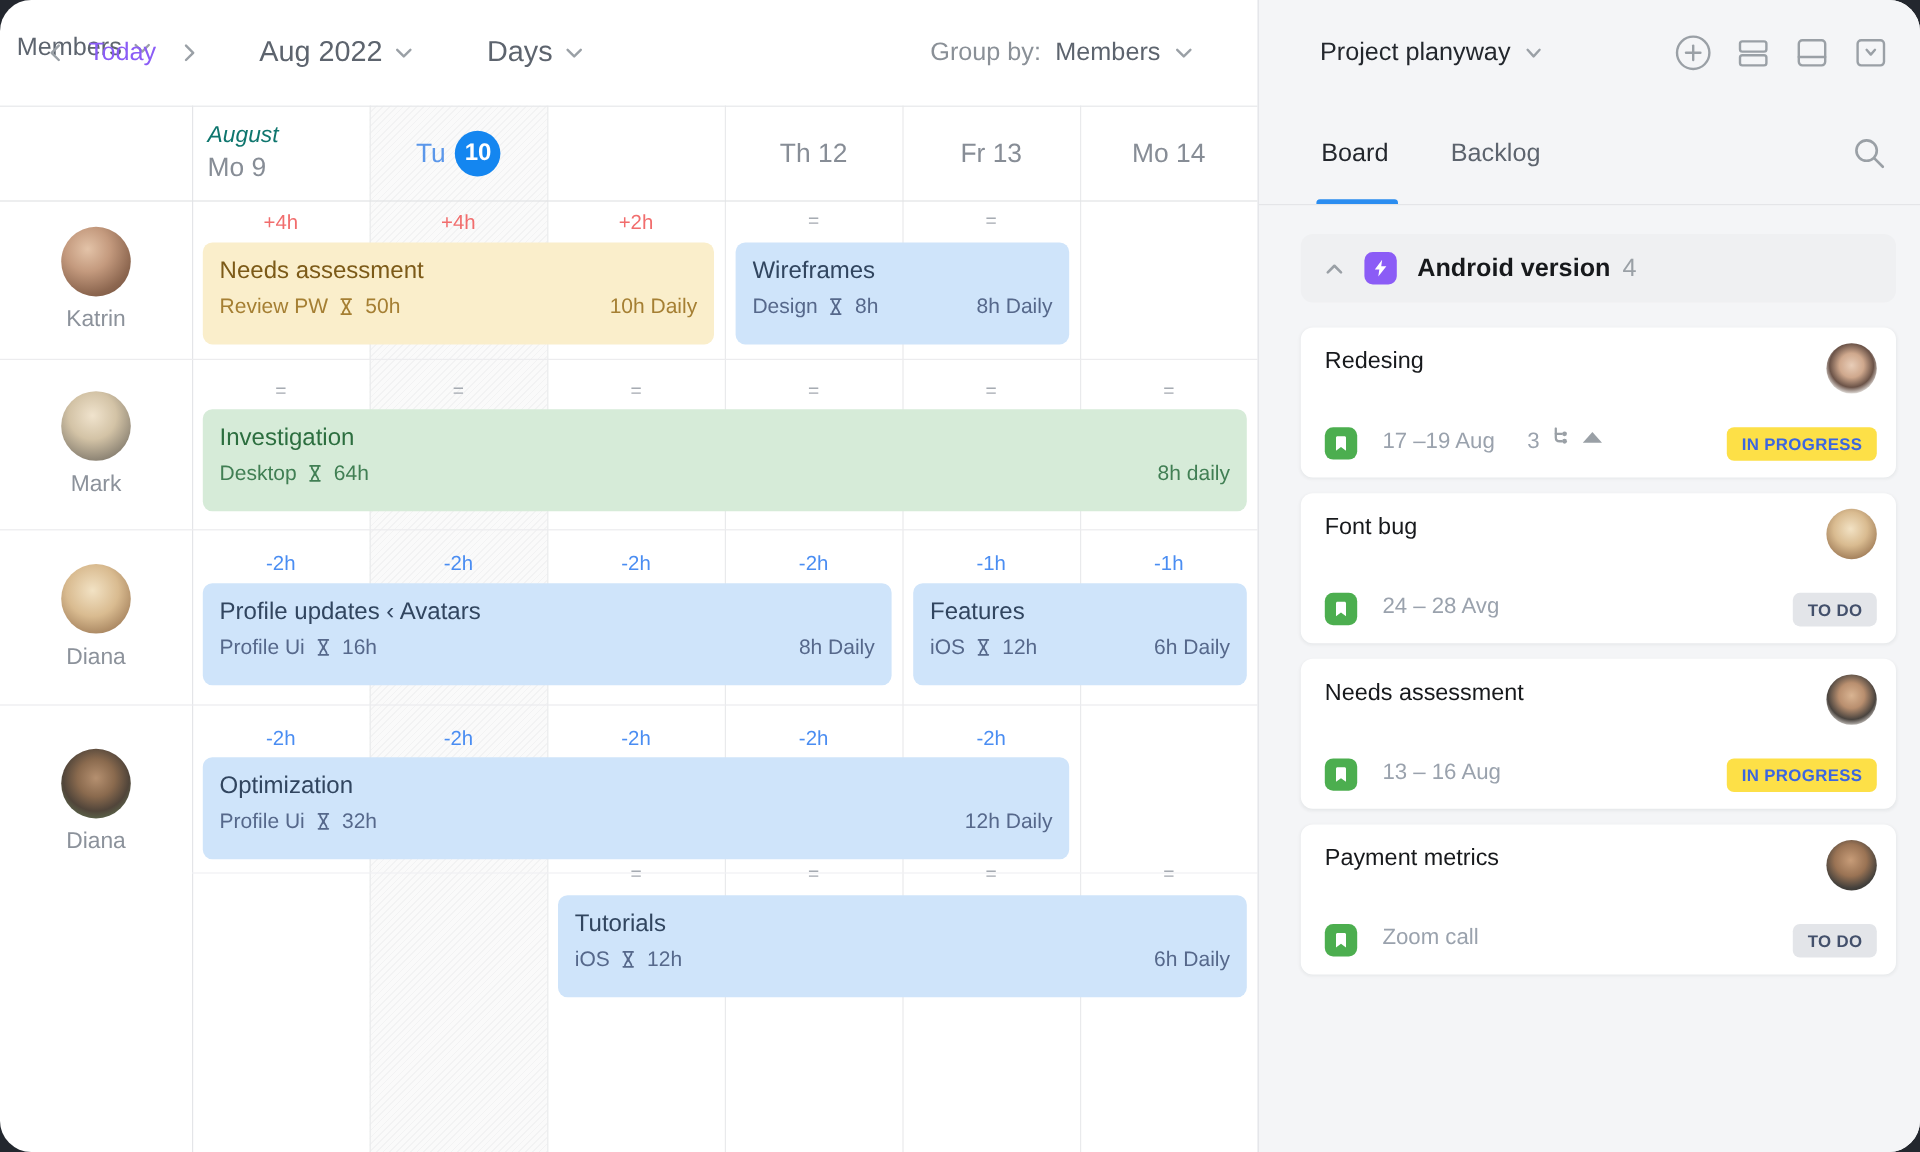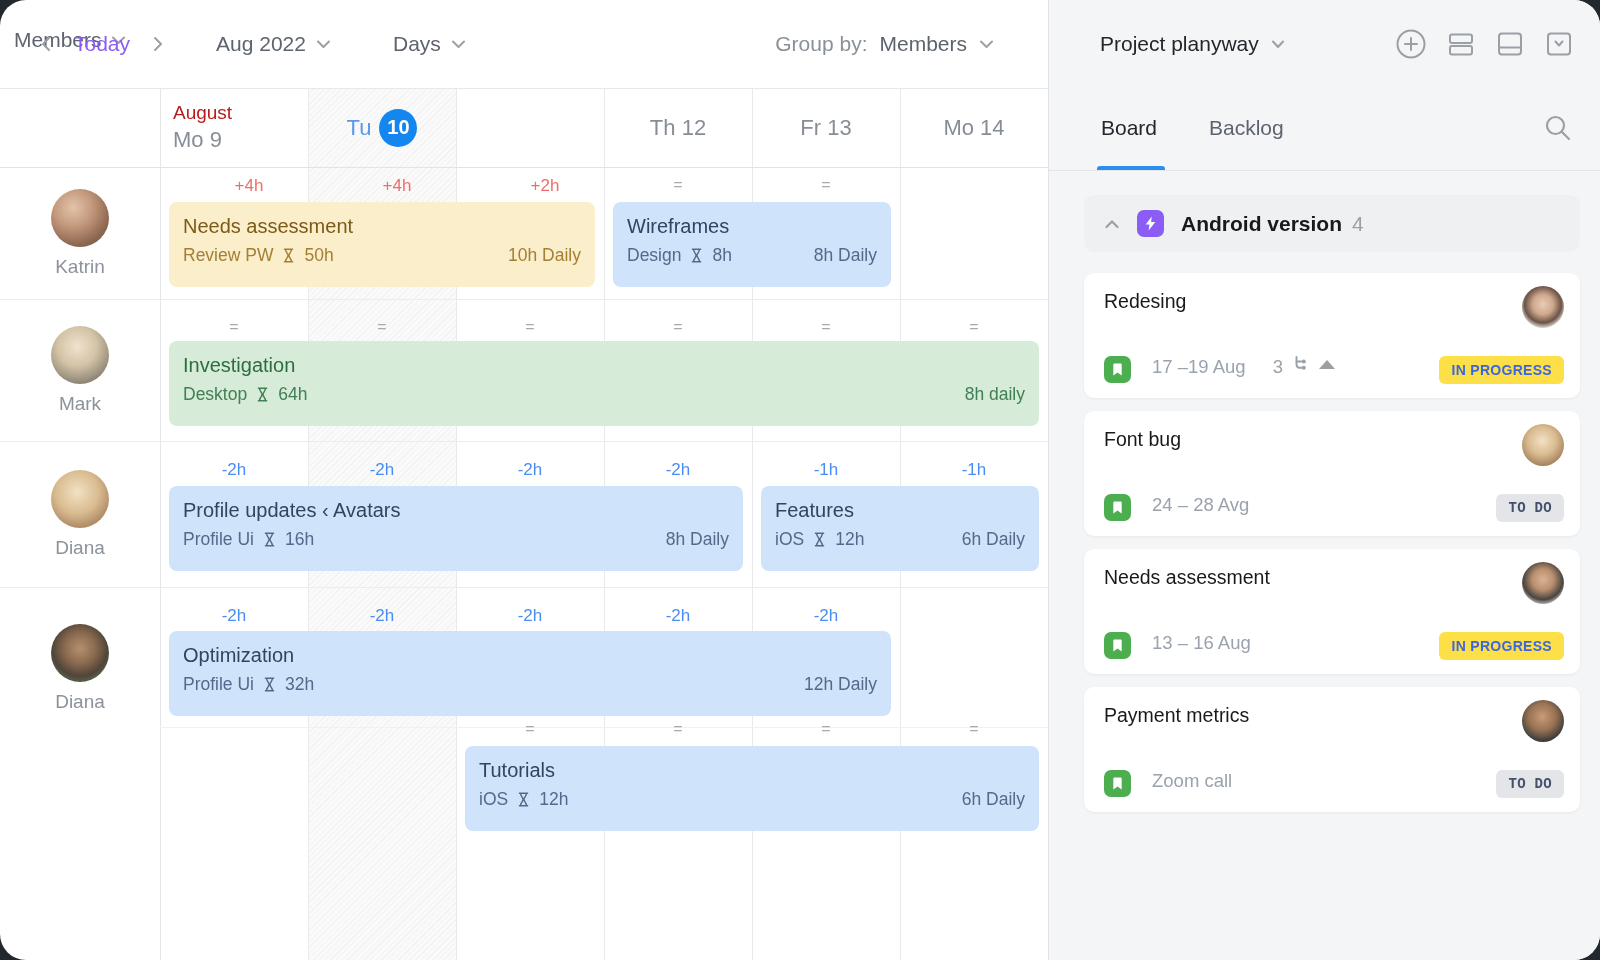--- a/index.html
+++ b/index.html
@@ -7,49 +7,49 @@
   .app{position:absolute;inset:0;background:#ffffff;border-radius:26px;overflow:hidden;}
   
   .abs{position:absolute;}
   svg{display:block;}
   .ic{stroke:#9aa0a6;fill:none;stroke-width:2;stroke-linecap:round;stroke-linejoin:round;}
   
   .toolbar{position:absolute;left:0;top:0;width:1048px;height:88px;display:flex;align-items:center;padding-left:34px;box-sizing:border-box;}
   .navbtn{padding:6px;cursor:pointer;}
   .t-today{font-size:21px;color:#8b5cf6;margin:0 16px;cursor:pointer;}
   .tgroup{display:flex;align-items:center;gap:10px;cursor:pointer;}
-  .tgroup .tg-label{font-size:21px;color:#5d646e;text-align:center;}
+  .tgroup .tg-label{font-size:24px;color:#5d646e;text-align:center;}
   .groupby{margin-left:auto;margin-right:54px;display:flex;align-items:center;gap:12px;}
   .gb-label{font-size:21px;color:#8a9097;}
   .gb-value{font-size:21px;color:#5d646e;cursor:pointer;}
   
   .today-bg{left:308px;top:88px;width:148px;height:872px;background-color:#fafafa;
     background-image:repeating-linear-gradient(135deg,rgba(110,115,125,.055) 0 1px,transparent 1px 4px);}
   .vline{width:1px;top:88px;height:872px;background:#e9eaec;}
   .hline{height:1px;background:#ececee;}
   .members-head{left:0;top:88px;width:160px;height:79px;display:flex;align-items:center;padding-left:14px;box-sizing:border-box;gap:9px;cursor:pointer;}
   .members-head .mh-label{font-size:21px;color:#5d646e;}
   .day-head{top:88px;width:148px;height:79px;display:flex;flex-direction:column;justify-content:center;align-items:center;box-sizing:border-box;cursor:pointer;}
   .day-head.first{align-items:flex-start;padding-left:13px;}
-  .month-lbl{font-size:19px;color:#b91c1c;margin-bottom:3px;}
+  .month-lbl{font-size:19px;color:#0f766e;margin-bottom:3px;font-style:italic;}
   .day-lbl{font-size:22px;color:#878d96;display:flex;align-items:center;}
   .tu-lbl{color:#5b97ea;}
   .day-circle{width:38px;height:38px;border-radius:50%;background:#1486f0;color:#fff;font-size:20px;font-weight:700;display:flex;align-items:center;justify-content:center;margin-left:8px;}
   
   .member-cell{left:0;width:160px;display:flex;flex-direction:column;align-items:center;justify-content:center;}
   .member-cell.toprow{justify-content:flex-start;padding-top:36px;box-sizing:border-box;}
   .avatar{width:58px;height:58px;border-radius:50%;}
   .member-name{font-size:19px;color:#8c929b;margin-top:9px;}
   .av-k{background:radial-gradient(circle at 38% 32%,#e3c3a8 0%,#c49a7e 35%,#8d6750 70%,#6e4f3d 100%);}
   .av-m{background:radial-gradient(circle at 45% 35%,#f0e3cd 0%,#d3c3a6 40%,#8f8676 75%,#6d675e 100%);}
   .av-d1{background:radial-gradient(circle at 45% 38%,#f2e2c4 0%,#d9bb90 45%,#a5825d 80%,#8a6a4a 100%);}
   .av-d2{background:radial-gradient(circle at 50% 42%,#b59070 0%,#8a6a4e 35%,#51453a 62%,#5e7050 85%,#47593d 100%);}
   
   .mk{position:absolute;width:148px;text-align:center;font-size:17px;}
-  .mk.red{color:#f16d6d;padding-left:15px;}
+  .mk.red{color:#f16d6d;}
   .mk.blue{color:#4a8df2;}
   .mk.eq{color:#a6abb2;font-size:16px;}
   
   .bar{position:absolute;height:85px;border-radius:8px;box-sizing:border-box;padding:11px 14px 0 14px;cursor:pointer;}
   .bar .bar-title{font-size:20px;line-height:26px;white-space:nowrap;overflow:hidden;}
   .bar .bar-sub{display:flex;justify-content:space-between;align-items:center;margin-top:6px;font-size:17.5px;}
   .bsub-left{display:flex;align-items:center;gap:9px;}
   .bar.yellow{background:#faeecb;}
   .bar.yellow .bar-title{color:#7c5a18;}
   .bar.yellow .bar-sub{color:#a57f33;}
@@ -81,21 +81,21 @@
   .card{position:absolute;left:1084px;width:496px;height:125px;background:#fff;border-radius:10px;box-shadow:0 1px 3px rgba(25,28,33,.06);cursor:pointer;}
   .card-title{position:absolute;left:20px;top:17px;font-size:19.5px;color:#17191c;}
   .card-avatar{position:absolute;right:16px;top:13px;width:42px;height:42px;border-radius:50%;}
   .card-meta{position:absolute;left:20px;right:16px;bottom:14px;height:28px;display:flex;align-items:flex-start;}
   .meta-date{font-size:18.5px;color:#9aa2ad;margin-left:21px;}
   .meta-count{font-size:18.5px;color:#9aa2ad;margin-left:27px;}
   .subtask-toggle{display:flex;align-items:center;gap:9px;margin-left:10px;cursor:pointer;}
   .tri-up{width:0;height:0;border-left:8px solid transparent;border-right:8px solid transparent;border-bottom:9px solid #9aa0a6;}
   .badge{margin-left:auto;height:28px;display:flex;align-items:center;padding:0 12px;border-radius:6px;font-size:14px;font-weight:700;letter-spacing:.3px;}
   .badge.progress{background:#fde047;color:#3c66e0;}
-  .badge.todo{background:#e3e5e9;color:#43506b;font-family:Liberation Mono, monospace;}
+  .badge.todo{background:#e3e5e9;color:#43506b;}
   .av-c1{background:radial-gradient(circle at 50% 44%,#e8cdb8 0%,#cfa88d 32%,#6b5348 58%,#e9e6e3 76%,#dcd9d7 100%);}
   .av-c2{background:radial-gradient(circle at 48% 40%,#f2e2c4 0%,#d9bb90 42%,#a5825d 75%,#8a6a4a 100%);}
   .av-c3{background:radial-gradient(circle at 50% 42%,#d9b492 0%,#b98f6f 33%,#4a443f 62%,#d6d2ce 80%,#c9c5c1 100%);}
   .av-c4{background:radial-gradient(circle at 48% 40%,#c79c78 0%,#9a7354 40%,#43403c 70%,#2e2c2a 100%);}
 </style>
 </head>
 <body>
 
 <div class="app">
 

